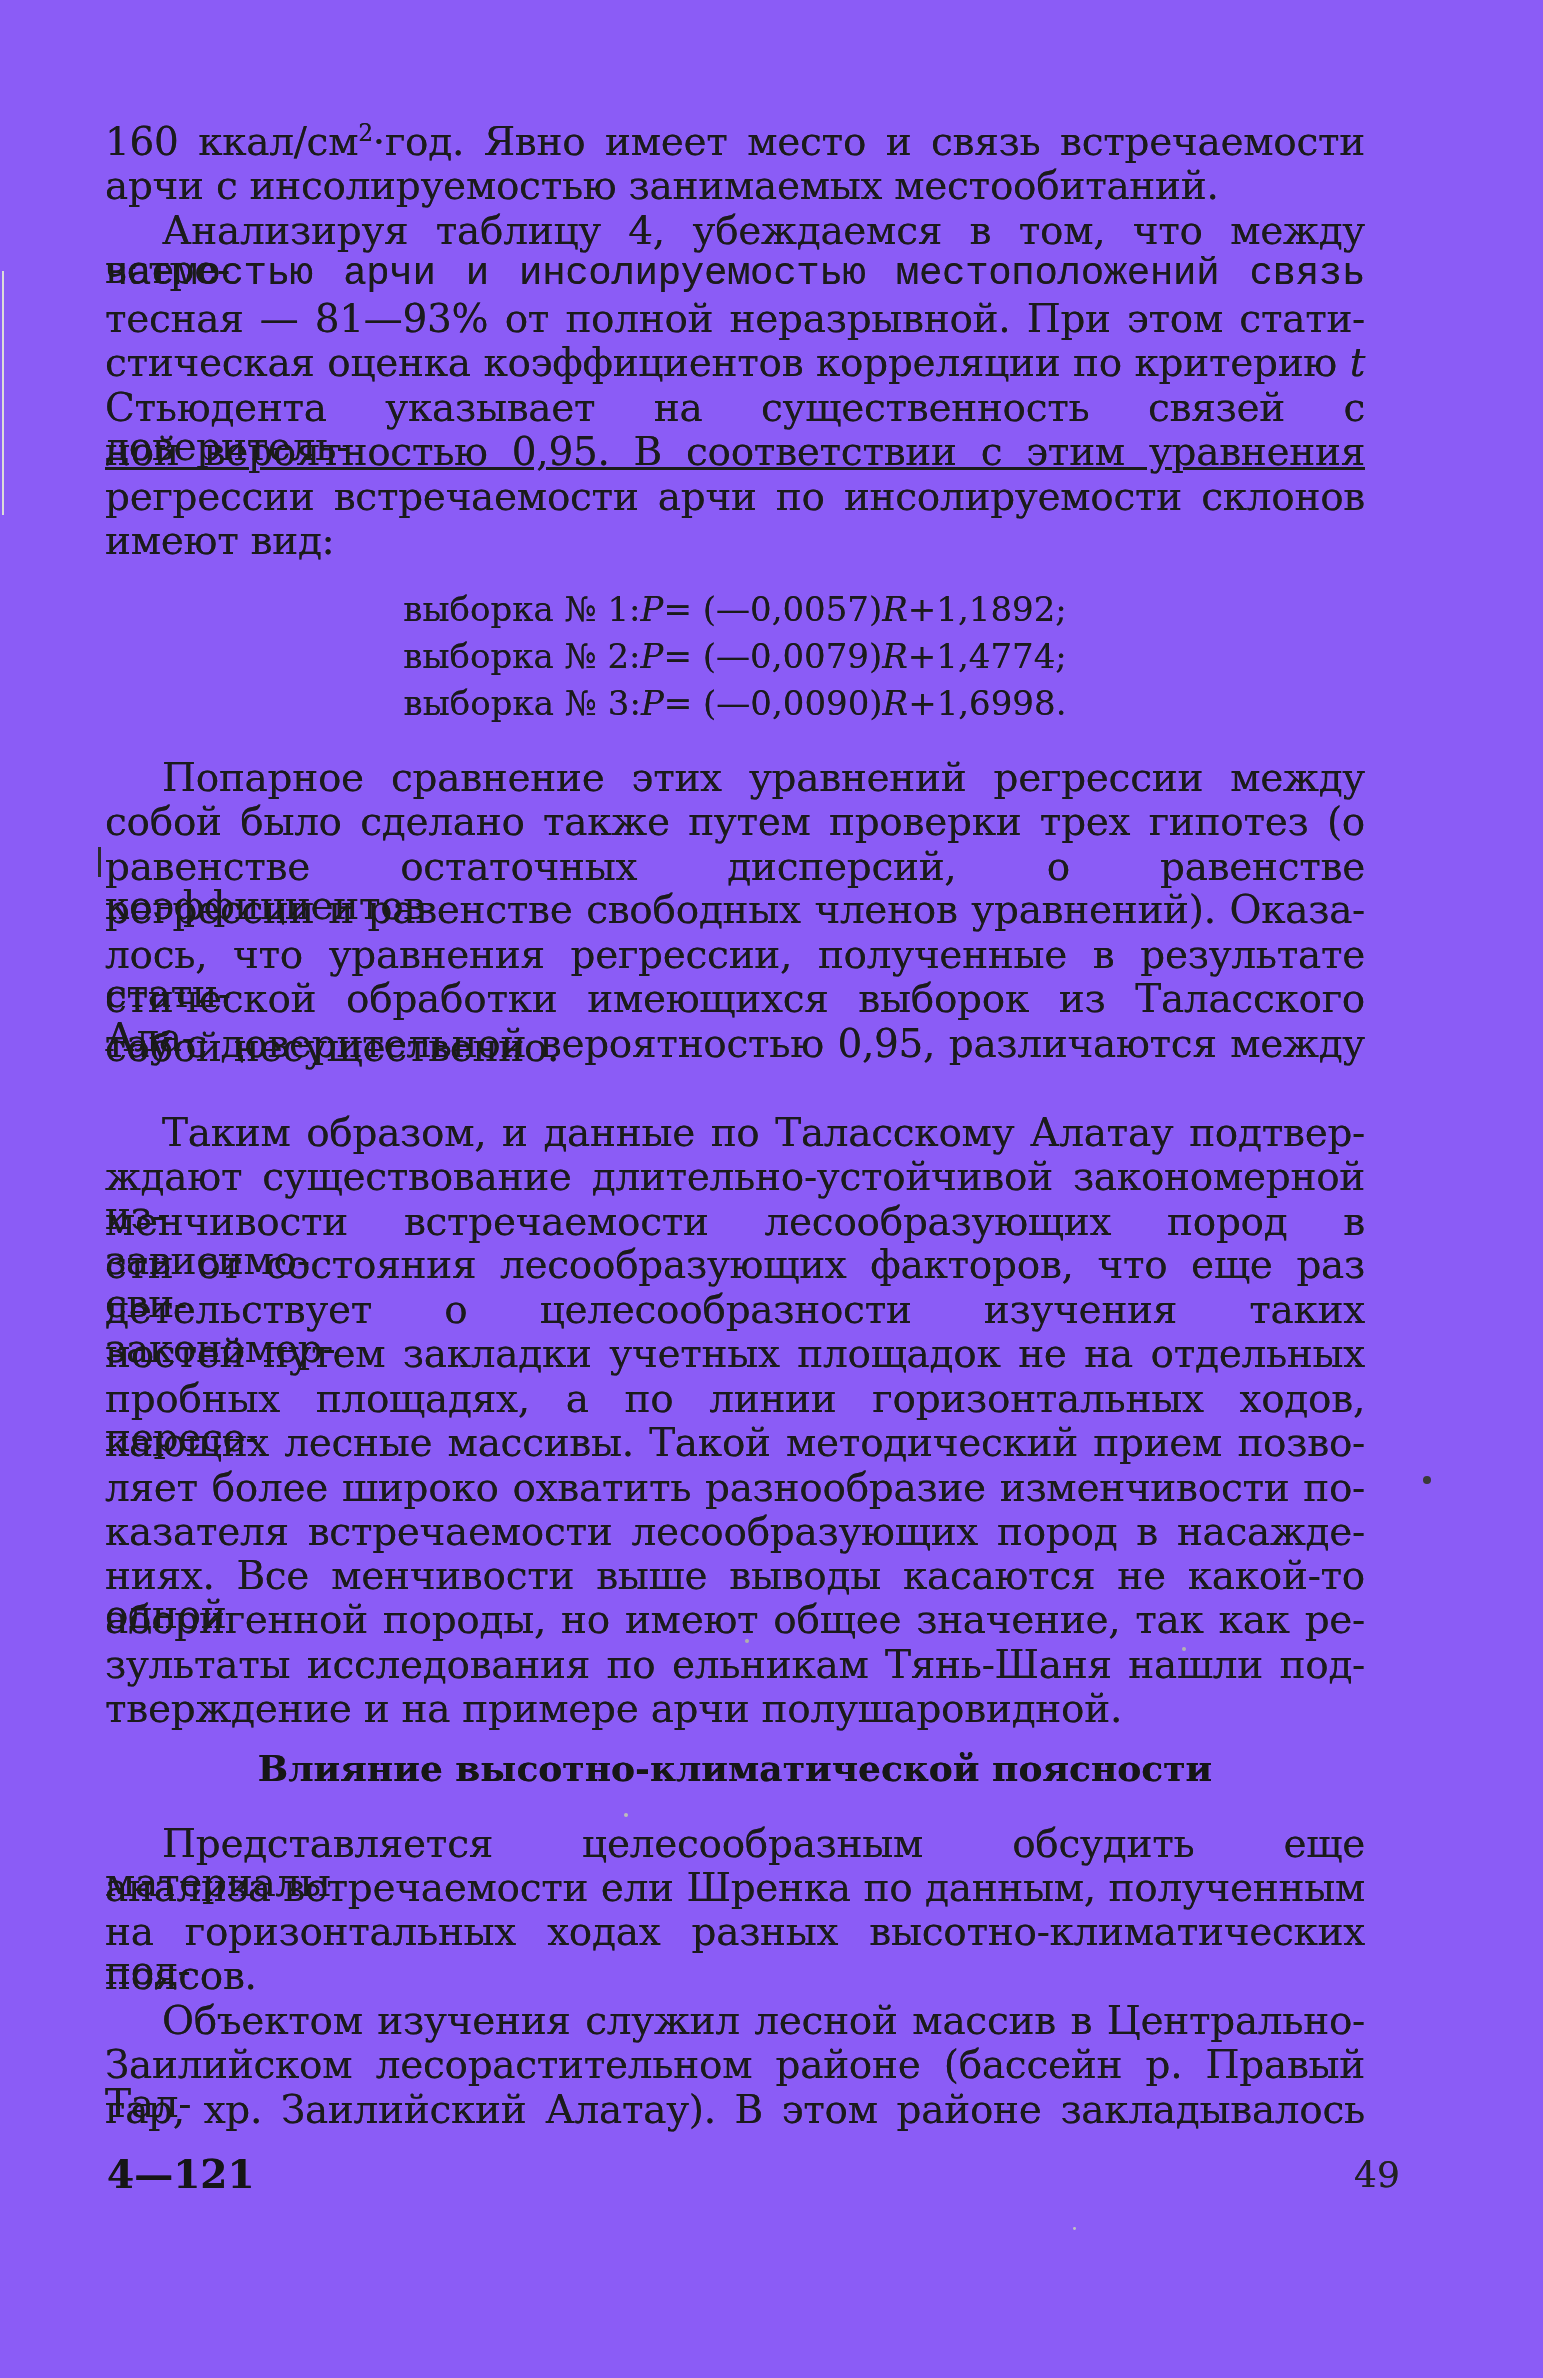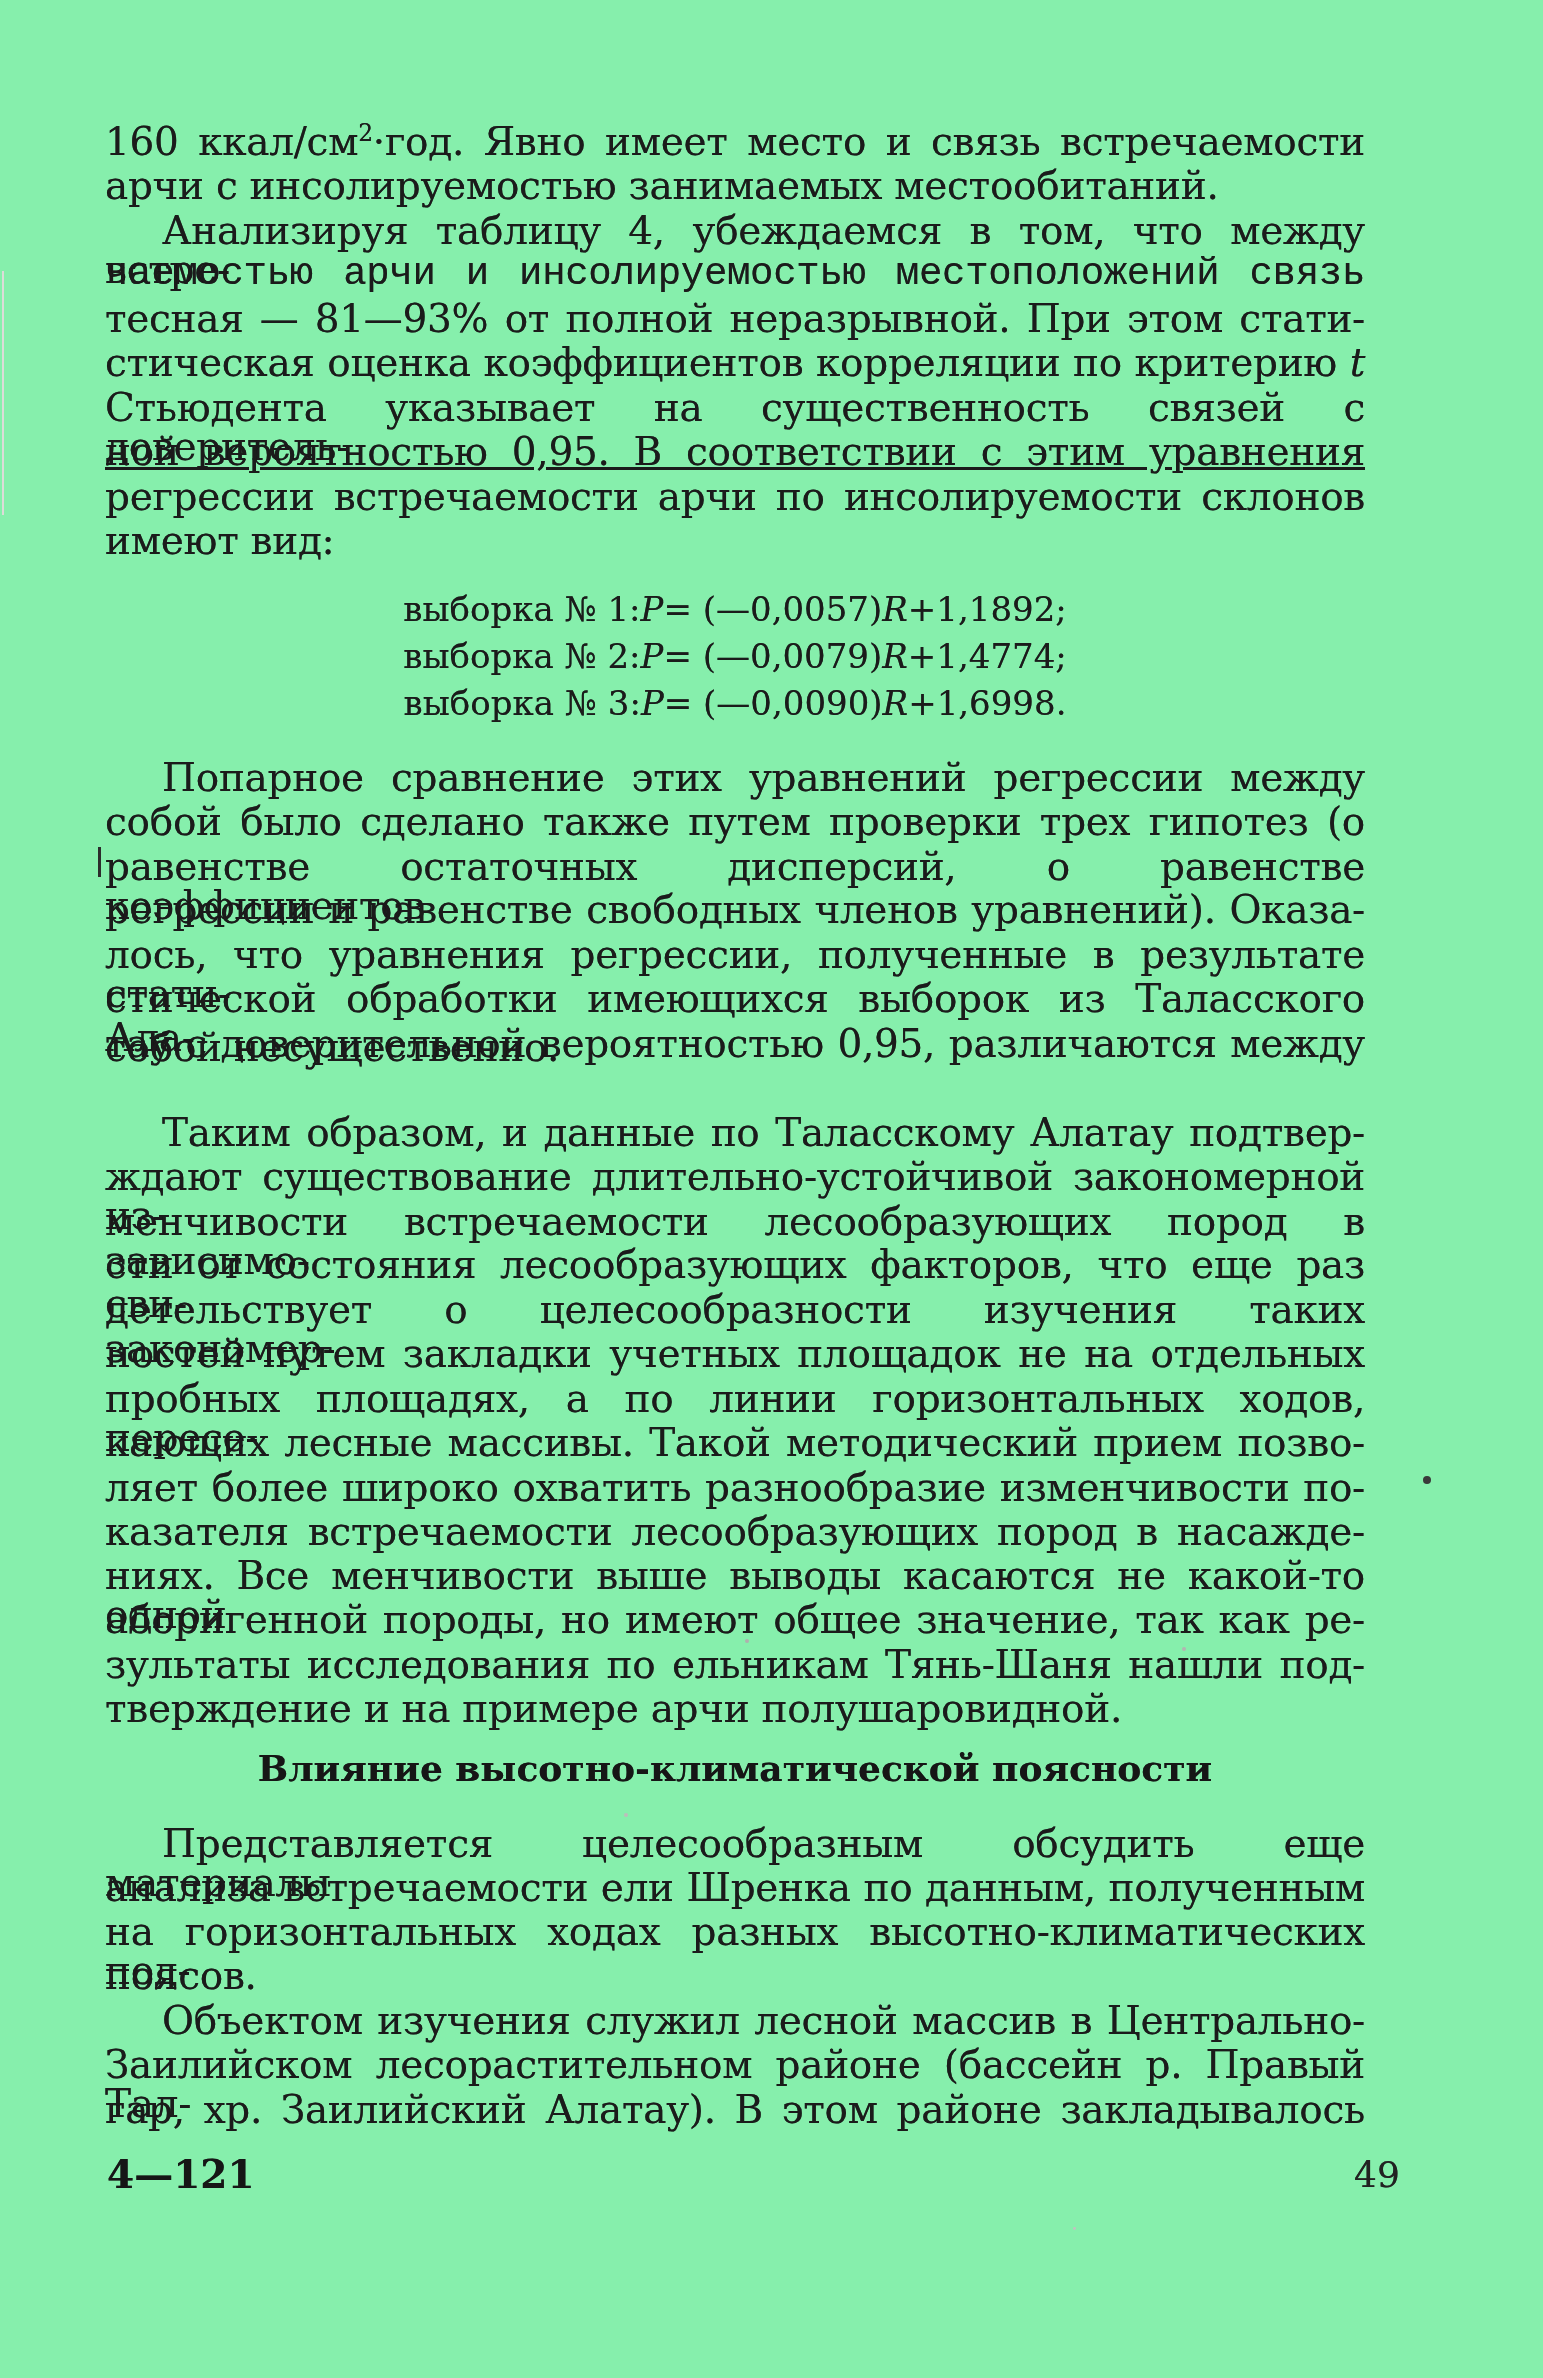--- a/index.html
+++ b/index.html
@@ -1,20 +1,20 @@
 <!DOCTYPE html>
 <html><head>
 <meta charset="utf-8">
 <style>
   html, body { margin: 0; padding: 0; }
   .page {
     position: relative;
     width: 1544px;
     height: 2379px;
-    background: #86efac;
+    background: #8b5cf6;
     overflow: hidden;
     font-family: "DejaVu Serif", serif;
   }
   .column {
     position: absolute;
     left: 105px;
     top: 0;
     width: 1260px;
     height: 2379px;
   }

